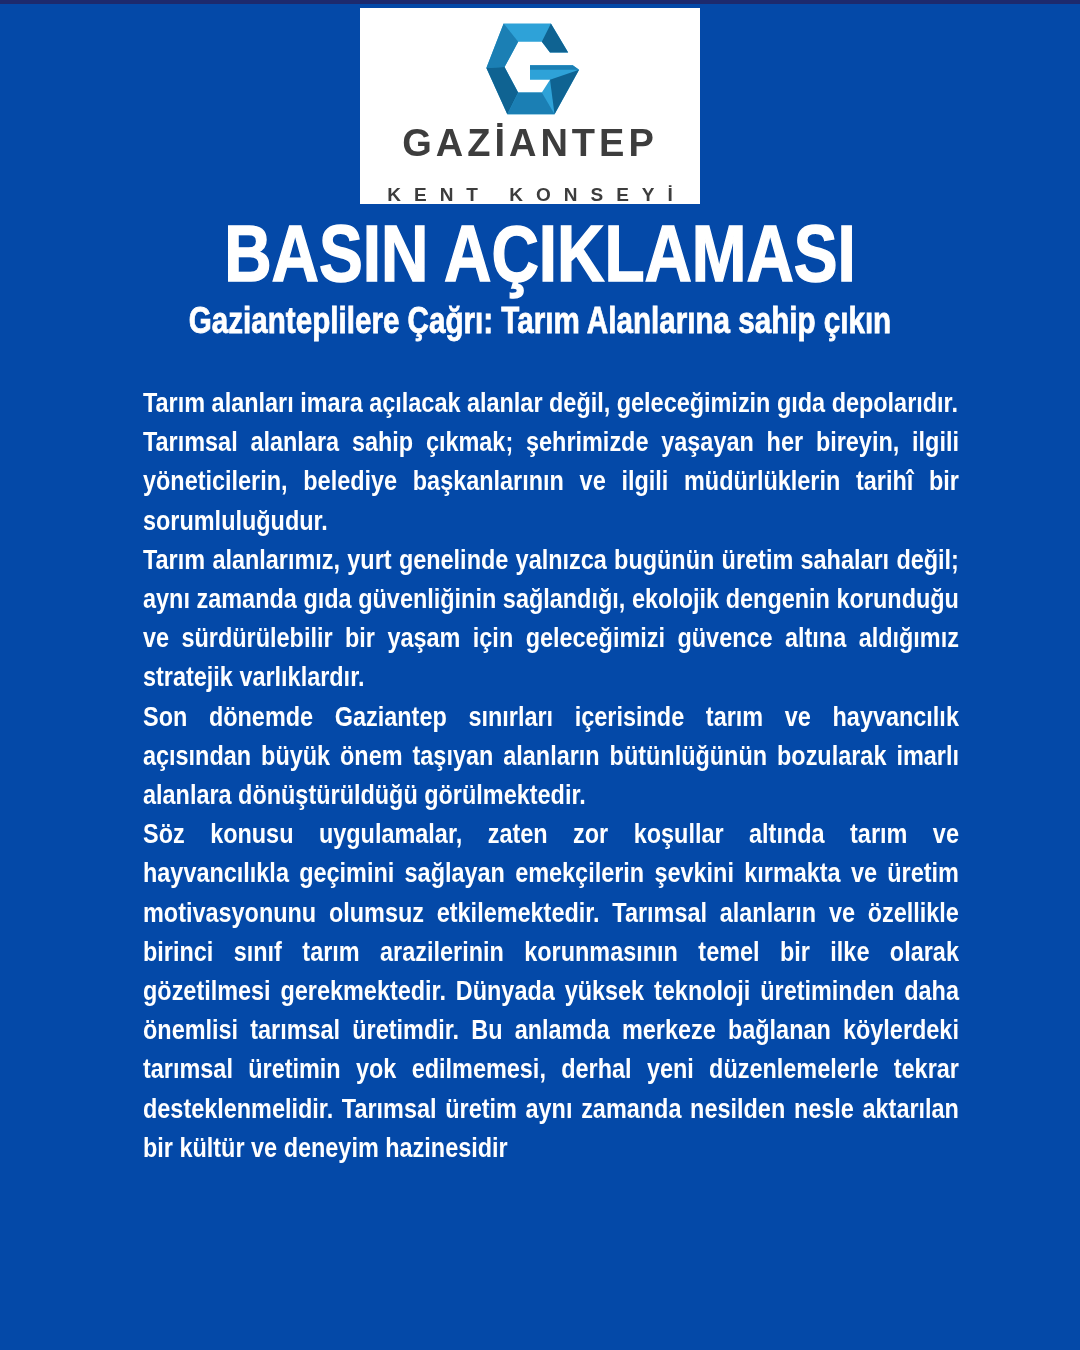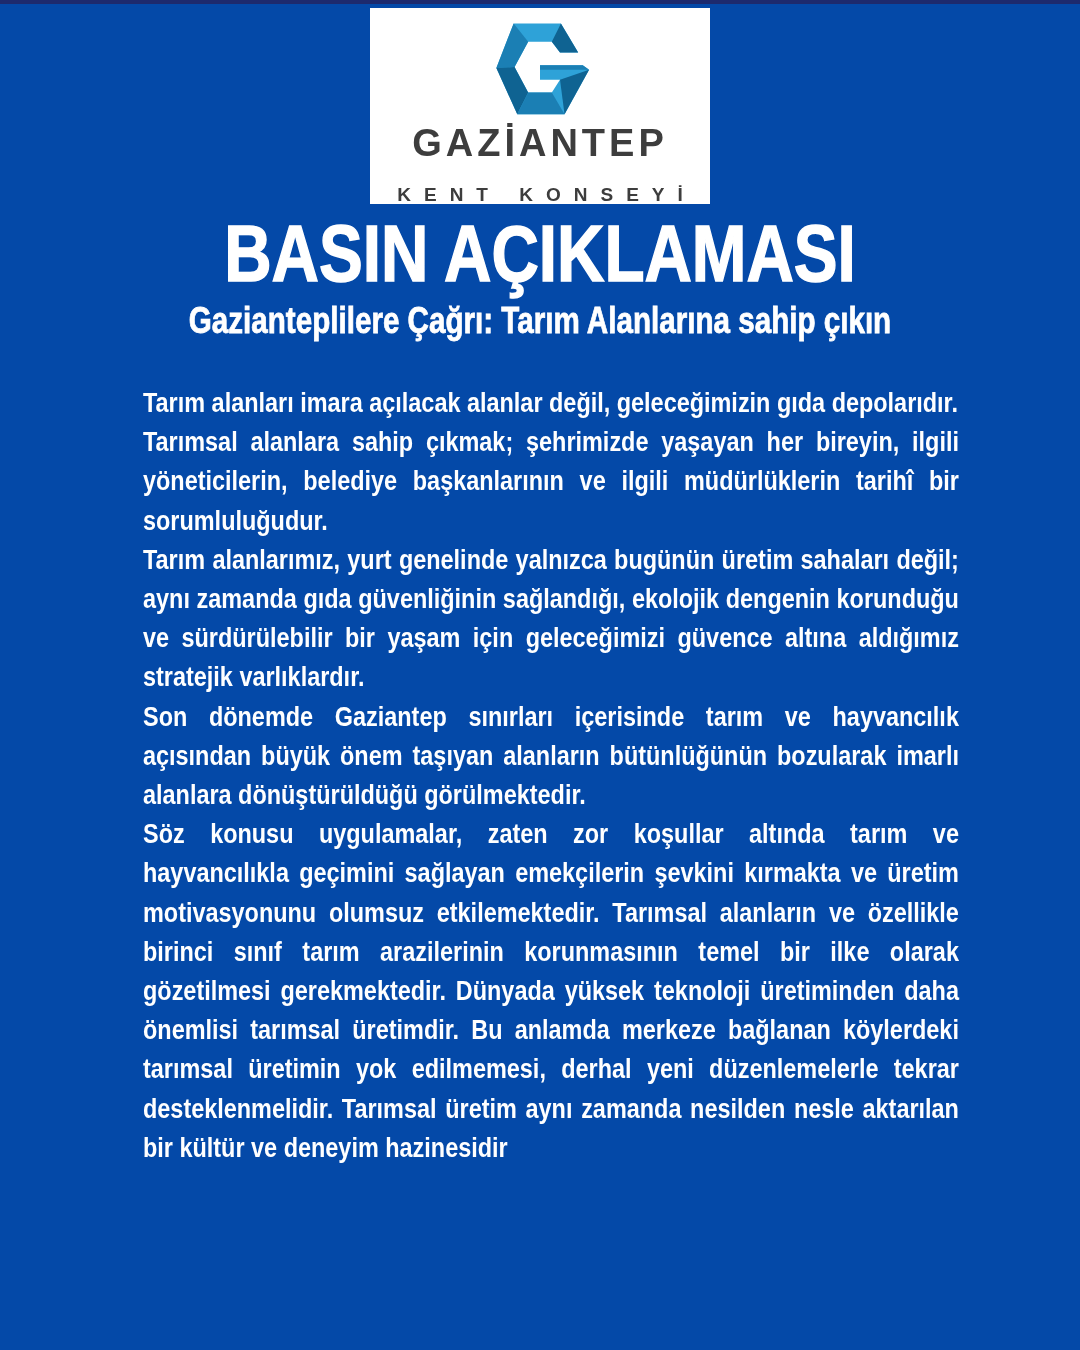--- a/index.html
+++ b/index.html
@@ -21,21 +21,21 @@
     overflow: hidden;
     font-family: "Liberation Sans", sans-serif;
   }
   .top-strip {
     position: absolute; top: 0; left: 0;
     width: 100%; height: 4px;
     background: var(--top-strip);
   }
   .logo-card {
     position: absolute;
-    left: 370px; top: 8px;
+    left: 360px; top: 8px;
     width: 340px; height: 196px;
     background: var(--card-bg);
     display: flex;
     flex-direction: column;
     align-items: center;
   }
   .glogo { margin-top: 10px; width: 128px; height: 104px; }
   .brand-name {
     margin-top: 6px;
     font-size: 38px;

